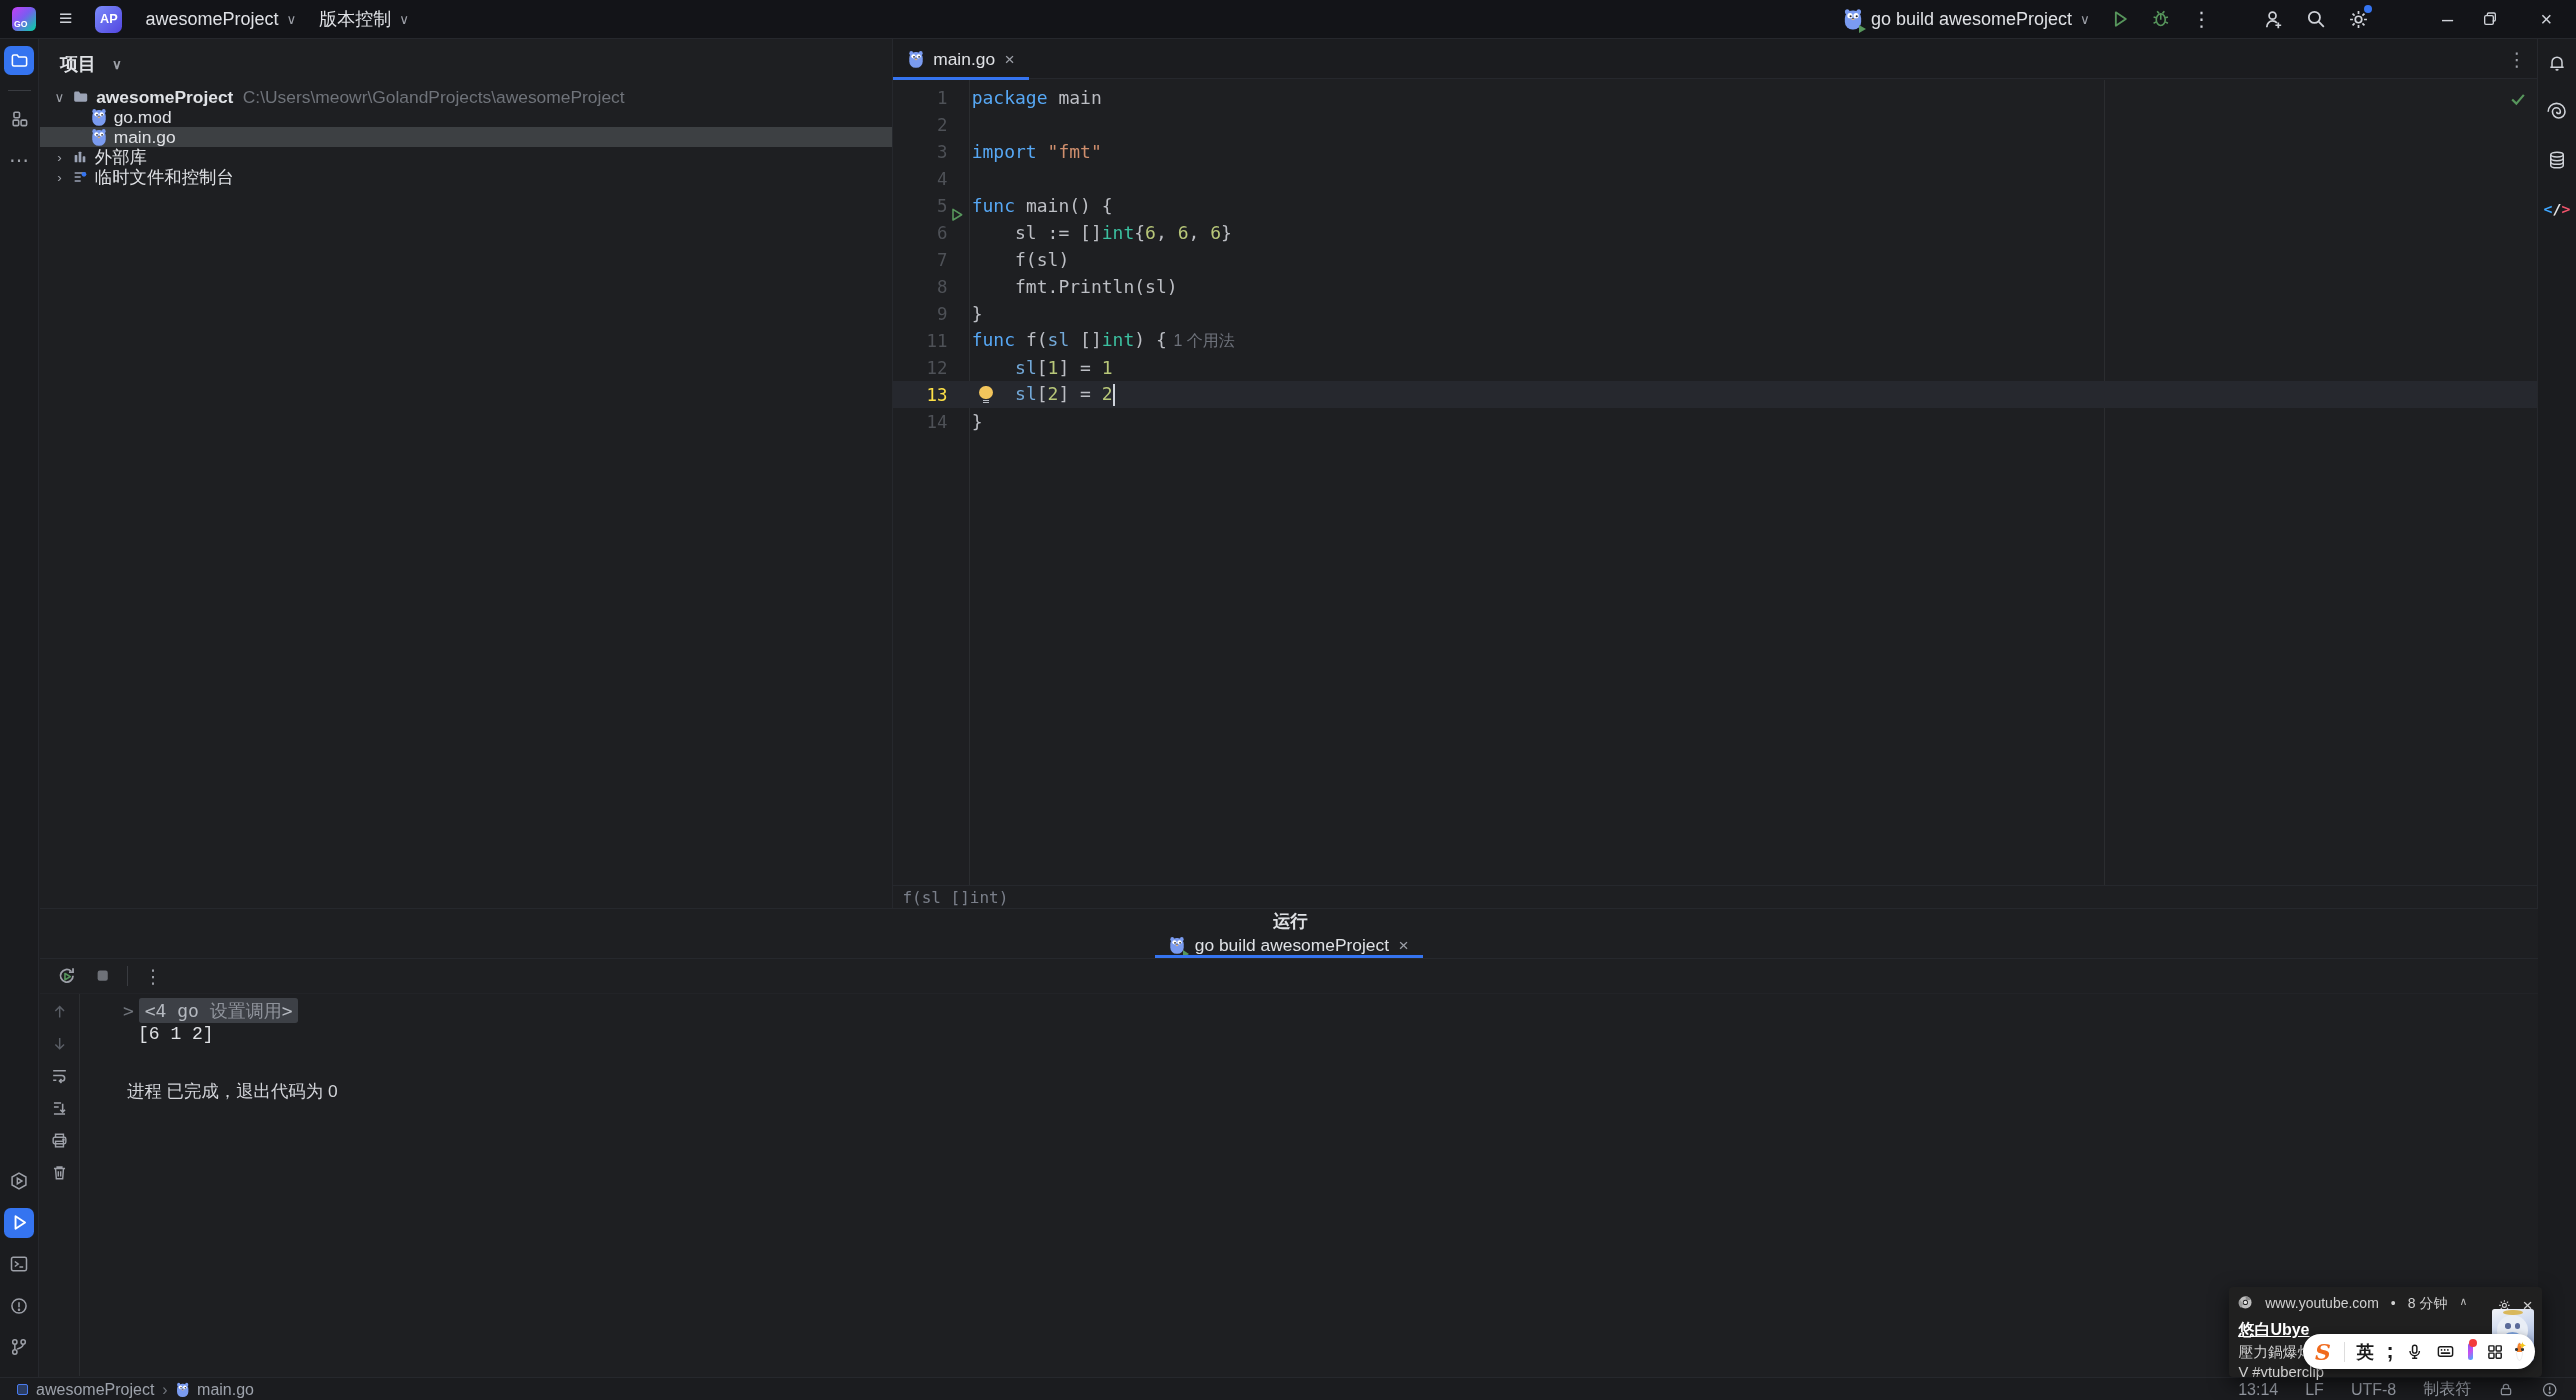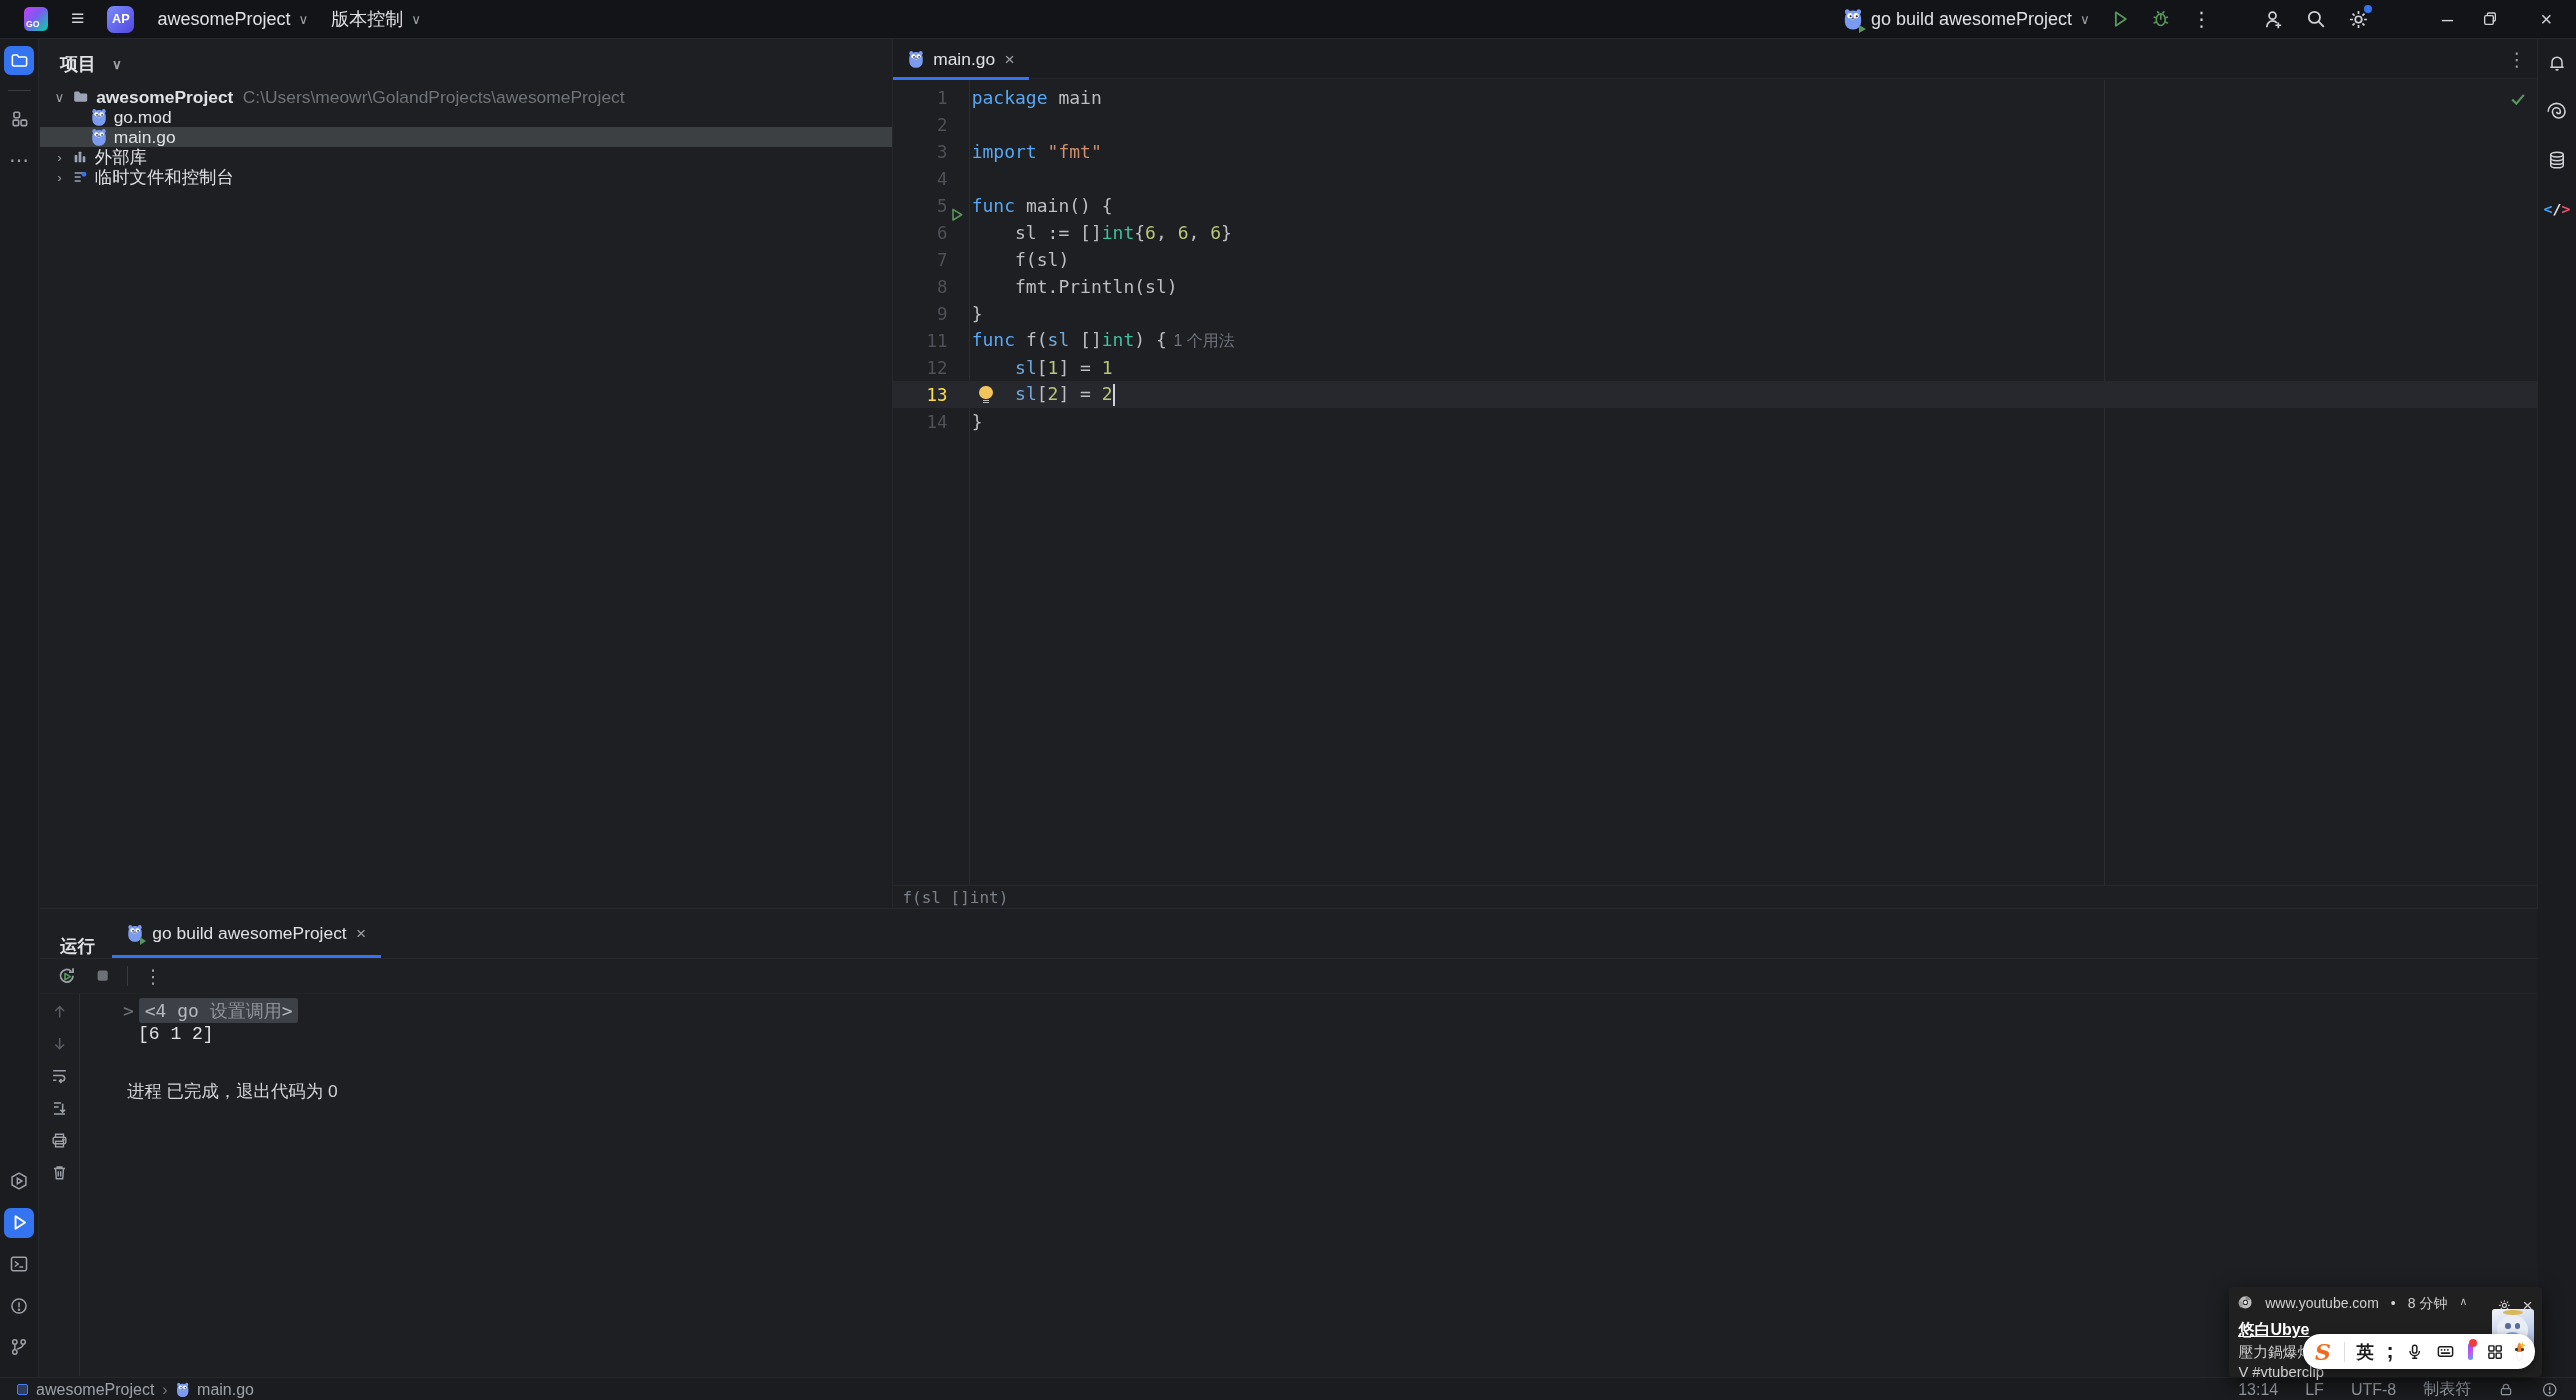--- a/index.html
+++ b/index.html
@@ -5,21 +5,21 @@
   * { margin:0; padding:0; box-sizing:border-box; }
   html,body { width:2576px; height:1401px; background:#1e1f22; overflow:hidden;
               font-family:"Liberation Sans", sans-serif; }
   .mono { font-family:"DejaVu Sans Mono", monospace; }
   svg { display:block; }
 
   
   #titlebar { position:absolute; left:0; top:0; width:2576px; height:39px;
               background:#131418; border-bottom:0.7px solid #26282d;
               display:flex; align-items:center; color:#dfe1e5; font-size:18px; }
-  .tb-left { display:flex; align-items:center; gap:23px; padding-left:24px; }
+  .tb-left { display:flex; align-items:center; gap:23px; padding-left:12px; }
   .golog { width:24px; height:24px; border-radius:5.4px;
            background:linear-gradient(135deg,#c63ff5 0%,#7a5cf0 45%,#00d8a0 100%);
            color:#fff; font-size:8.7px; font-weight:bold;
            display:flex; align-items:flex-end; justify-content:flex-start; padding:2px; }
   .hamb { font-size:23px; color:#cfd2d8; letter-spacing:0; line-height:13.4px; }
   .apbadge { width:27px; height:27px; border-radius:6.7px;
              background:linear-gradient(135deg,#7b8cfb,#5246e0);
              color:#fff; font-weight:bold; font-size:12.7px;
              display:flex; align-items:center; justify-content:center; }
   .tbsel { display:flex; align-items:center; gap:8px; }
@@ -92,21 +92,21 @@
   .bulbglobe { width:13.4px; height:13.4px; border-radius:50%; background:#f2c55c; margin:0 auto; }
   .bulbbase { width:6.7px; height:3.4px; margin:0.7px auto 0; border-top:1.3px solid #b9bdc4; border-bottom:1.3px solid #b9bdc4; }
   #ctxbar { position:absolute; left:0; right:0; bottom:0; height:23px; border-top:0.7px solid #26282d;
             display:flex; align-items:center; padding-left:9.4px;
             font-family:"DejaVu Sans Mono",monospace; font-size:16px; color:#7a7f8a; background:#1e1f22; }
 
   
   #runpanel { position:absolute; left:40px; top:908px; width:2498px; height:468px;
               background:#1e1f22; border-top:0.7px solid #26282d; color:#dfe1e5; }
   .run-head { position:relative; height:50px; border-bottom:0.7px solid #26282d;
-              display:flex; align-items:flex-end; }
+              display:flex; align-items:center;flex-direction:column; }
   .run-title { font-size:17.4px; font-weight:bold; padding:0 17.4px 0 20px; }
   .runtab { position:relative; height:50px; display:flex; align-items:center; gap:9.4px;
             padding:0 14.8px; font-size:17.4px; color:#dfe1e5; }
   .runtab::after { content:""; position:absolute; left:0; bottom:0; width:100%; height:2.7px; background:#3574f0; }
   .run-toolbar { height:35px; display:flex; align-items:center; gap:16px; padding-left:16px;
                  border-bottom:0.7px solid #222327; }
   .vdiv { width:0.7px; height:20px; background:#393b40; }
   #console { position:relative; height:382px; }
   .congutter { position:absolute; left:0; top:0; bottom:0; width:40px; border-right:0.7px solid #2b2d30;
                display:flex; flex-direction:column; align-items:center; gap:10.7px; padding-top:6.7px; }

